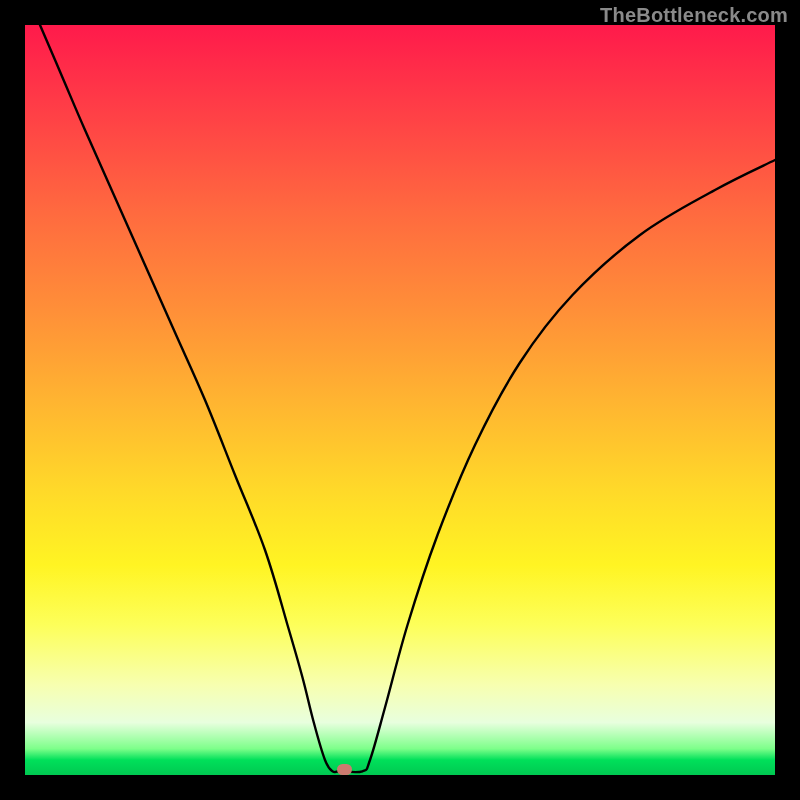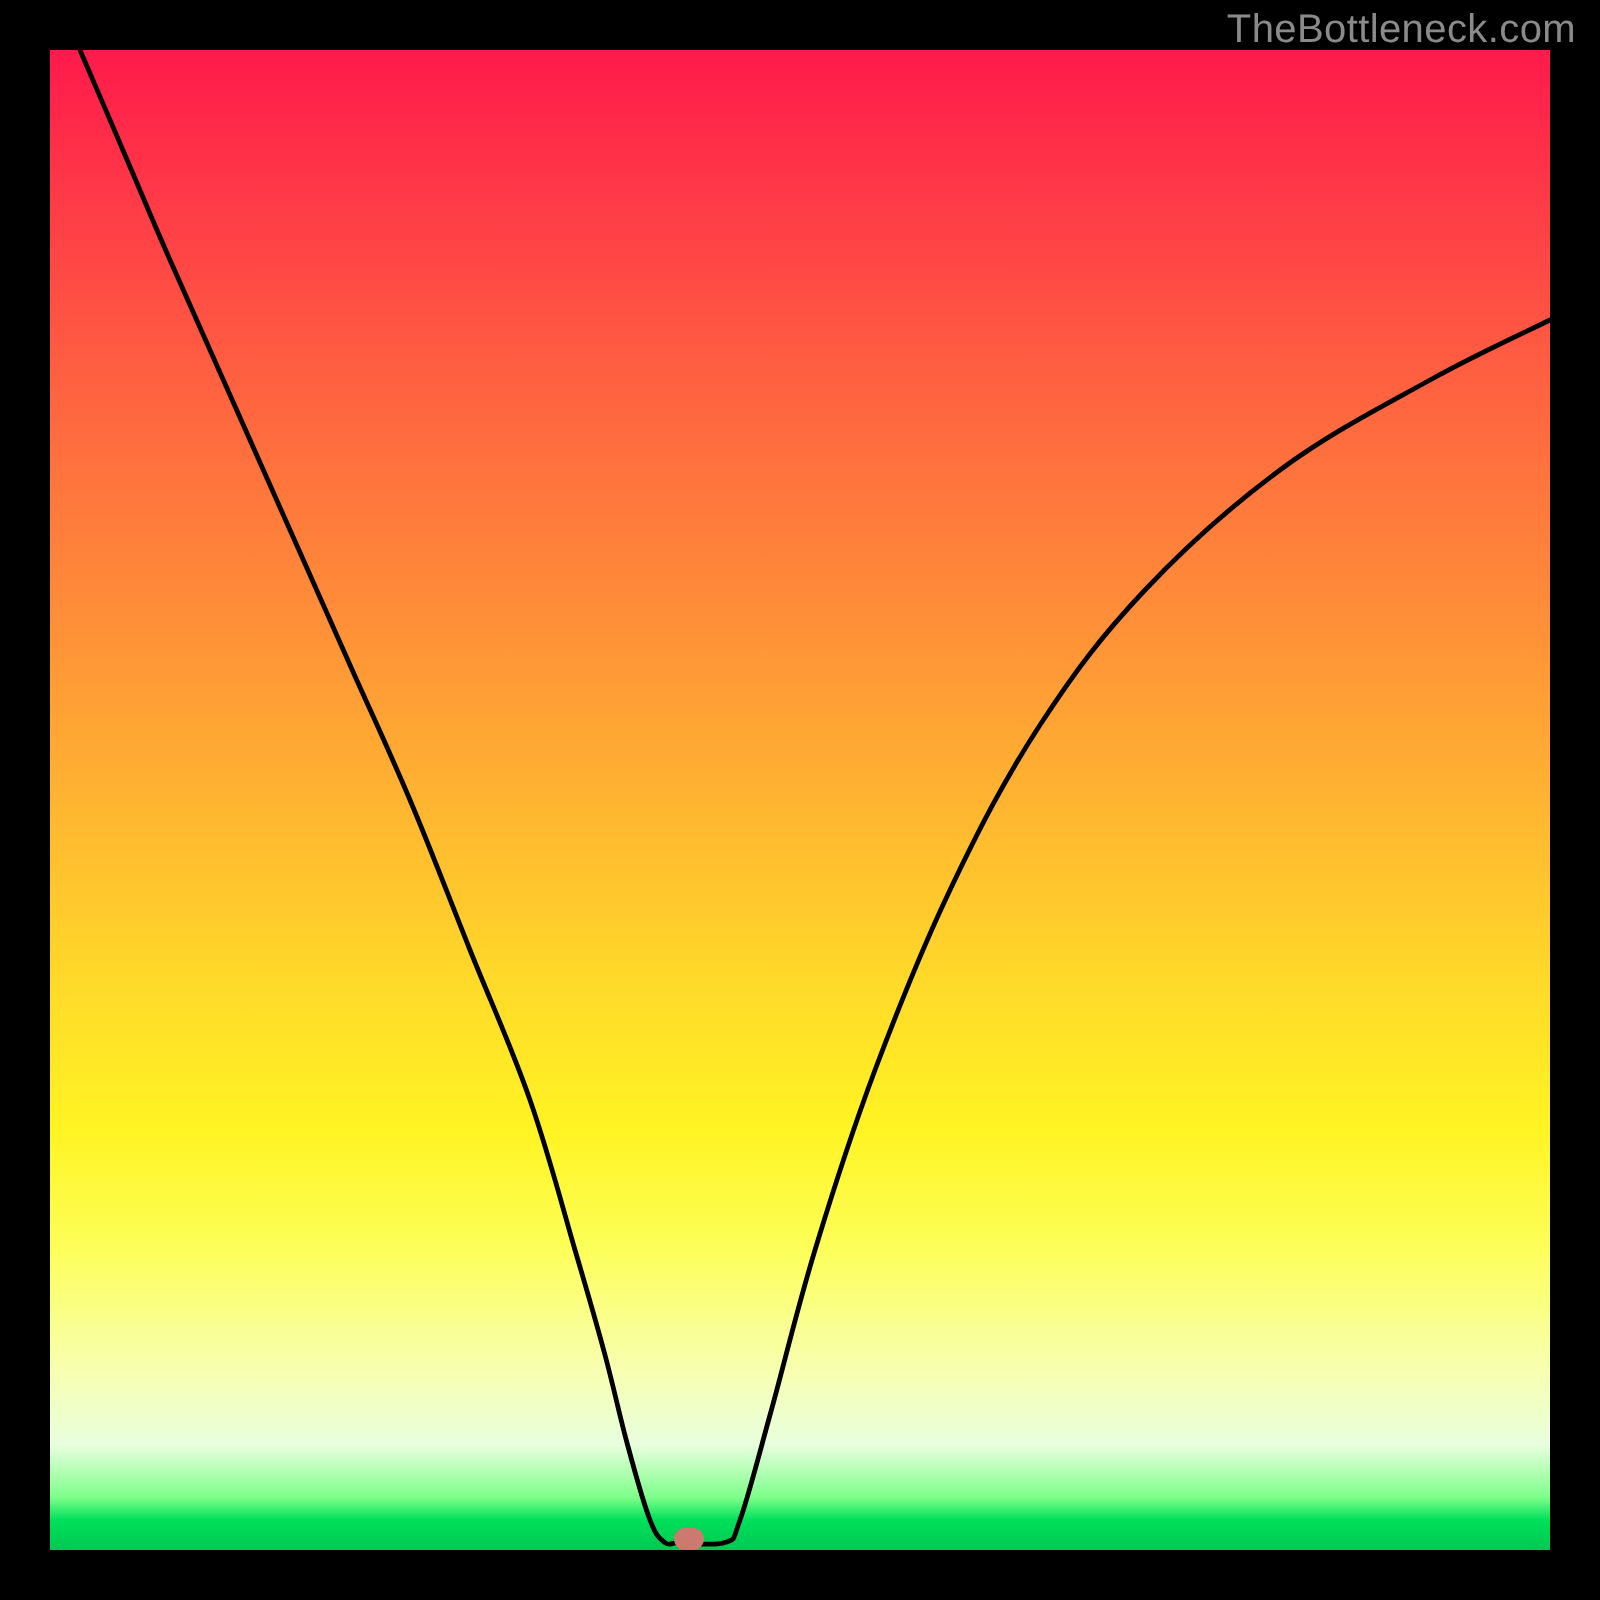--- a/index.html
+++ b/index.html
@@ -47,21 +47,21 @@
     height: 11px;
     border-radius: 6px;
     background: #cc7a6f;
   }
   .watermark {
     position: absolute;
     top: 4px;
     right: 12px;
     font-family: Arial, Helvetica, sans-serif;
     font-size: 20px;
-    font-weight: normal;
+    font-weight: bold;
     color: #8a8a8a;
     letter-spacing: 0.2px;
   }
 </style>
 </head>
 <body>
 
 <div class="frame">
   <svg class="curve" viewBox="0 0 750 750" preserveAspectRatio="none">
     <path id="curve-path" fill="none" stroke="#000000" stroke-width="2.4" stroke-linecap="round" stroke-linejoin="round" d="M 15.0 0.0 C 19.1 9.4, 29.4 33.6, 37.5 52.5 C 45.6 71.4, 50.5 83.4, 60.0 105.0 C 69.5 126.6, 79.2 148.2, 90.0 172.5 C 100.8 196.8, 109.2 215.7, 120.0 240.0 C 130.8 264.3, 139.2 283.2, 150.0 307.5 C 160.8 331.8, 169.2 349.4, 180.0 375.0 C 190.8 400.6, 199.2 423.0, 210.0 450.0 C 220.8 477.0, 230.6 498.0, 240.0 525.0 C 249.4 552.0, 255.8 577.0, 262.5 600.0 C 269.3 623.0, 272.8 635.0, 277.5 652.5 C 282.2 670.0, 284.7 682.6, 288.8 697.5 C 292.8 712.4, 296.6 726.2, 300.0 735.0 C 303.4 743.8, 304.8 744.2, 307.5 746.3 C 310.2 748.3, 309.6 746.3, 315.0 746.3 C 320.4 746.3, 332.1 748.3, 337.5 746.3 C 342.9 744.2, 340.9 746.5, 345.0 735.0 C 349.1 723.5, 353.3 706.8, 360.0 682.5 C 366.8 658.2, 373.1 631.0, 382.5 600.0 C 391.9 569.0, 400.4 542.4, 412.5 510.0 C 424.7 477.6, 435.2 451.1, 450.0 420.0 C 464.8 388.9, 477.4 364.5, 495.0 337.5 C 512.5 310.5, 525.9 292.9, 547.5 270.0 C 569.1 247.1, 589.4 228.9, 615.0 210.0 C 640.6 191.1, 665.7 178.5, 690.0 165.0 C 714.3 151.5, 739.2 140.4, 750.0 135.0"></path>

